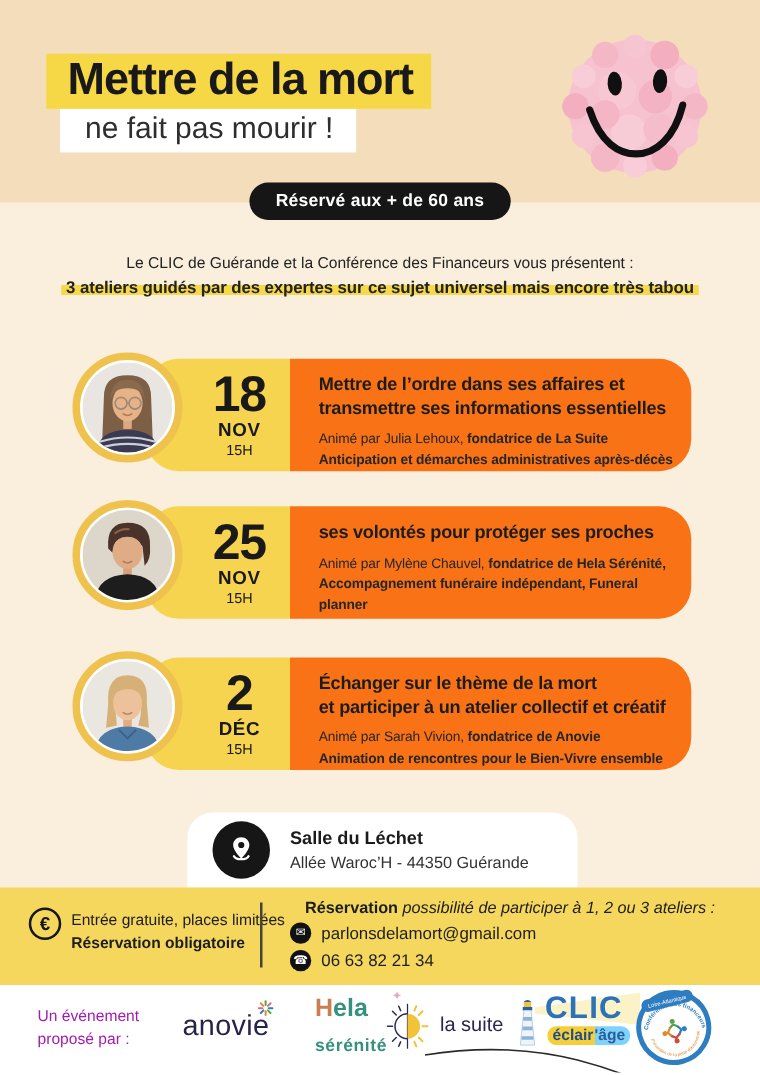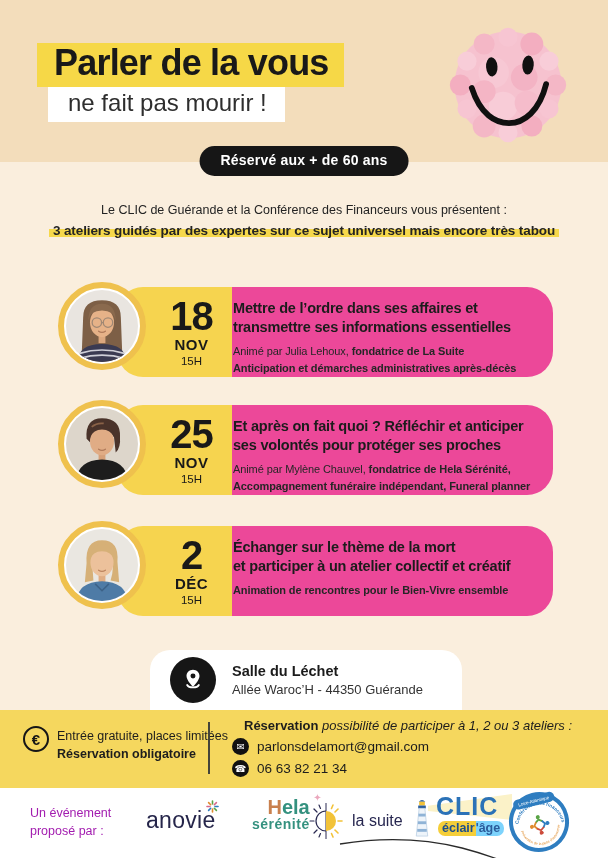--- a/index.html
+++ b/index.html
@@ -46,21 +46,21 @@
   .card-panel { position:absolute; left:117px; top:0; width:436px; height:90px; display:flex; }
   .date-box {
     width:115px; box-sizing:border-box; padding-left:34px;
     background:#f6d44f; border-radius:26px 0 0 26px;
     display:flex; flex-direction:column; align-items:center; justify-content:center;
     color:#191919;
   }
   .date-day { font-size:40px; font-weight:bold; line-height:0.95; letter-spacing:-1px; }
   .date-month { font-size:15px; font-weight:bold; letter-spacing:0.5px; margin-top:1px; }
   .date-time { font-size:11.5px; margin-top:2px; }
-  .content-box { flex:1; background:#ec4899; border-radius:0 26px 26px 0; padding:12px 12px 0 1px; box-sizing:border-box; }
+  .content-box { flex:1; background:#f97316; border-radius:0 26px 26px 0; padding:12px 12px 0 23px; box-sizing:border-box; }
   .card-title { font-size:14.5px; font-weight:bold; line-height:1.28; color:#1c1c1c; letter-spacing:-0.2px; }
   .card-details { margin-top:7px; font-size:11px; line-height:1.5; color:#262626; letter-spacing:-0.1px; }
   .card-details b { font-weight:bold; }
   .photo {
     position:absolute; left:58px; top:-5px; width:88px; height:88px;
     border:6px solid #efc14d; border-radius:50%; background:#fff; box-sizing:border-box;
   }
   .photo svg { position:absolute; left:2px; top:2px; width:72px; height:72px; border-radius:50%; display:block; }
 
   
@@ -93,46 +93,46 @@
     width:17px; height:17px; border-radius:50%; background:#111; color:#fff;
     display:flex; align-items:center; justify-content:center;
     font-size:9.5px; margin-right:8px; line-height:1;
   }
 
   
   .logo-band { position:absolute; top:788px; left:0; width:608px; height:72px; background:#ffffff; }
   .proposed { position:absolute; left:30px; top:16px; font-size:12.5px; color:#a21caf; line-height:1.45; }
   .logo-anovie { position:absolute; left:146px; top:19px; font-size:23px; color:#25254a; letter-spacing:0.3px; }
   .anovie-star { position:absolute; left:60px; top:-7px; }
-  .logo-hela { position:absolute; left:252px; top:9px; text-align:right; line-height:1; }
+  .logo-hela { position:absolute; left:252px; top:9px; text-align:left; line-height:1; }
   .hela-main { font-size:20px; font-weight:bold; position:relative; }
   .hela-h { color:#c9804e; } .hela-ela { color:#34917f; }
   .hela-sparkle { position:absolute; right:-12px; top:-4px; font-size:10px; color:#eba7bd; font-weight:normal; }
-  .hela-sub { font-size:14px; font-weight:bold; color:#34917f; letter-spacing:0.5px; margin-top:0; }
+  .hela-sub { font-size:14px; font-weight:bold; color:#34917f; letter-spacing:0.5px; margin-top:12px; }
   .sun-icon { position:absolute; left:306px; top:13px; }
   .lasuite-text { position:absolute; left:352px; top:24px; font-size:16px; color:#272750; }
   .logo-clic { position:absolute; left:414px; top:5px; width:100px; height:48px; }
   .clic-beam { position:absolute; left:14px; top:1px; width:84px; height:26px; background:#fbf2c8;
                clip-path:polygon(0 45%, 100% 0, 100% 100%, 0 65%); }
   .lighthouse { position:absolute; left:-2px; top:3px; }
   .clic-text { position:absolute; left:22px; top:-1px; font-size:25px; font-weight:bold; color:#2b72b7; letter-spacing:1px; }
   .clic-sub { position:absolute; left:24px; top:28px; font-size:12.5px; font-weight:bold; white-space:nowrap; }
   .clic-sub-blue { background:#f5ce39; color:#1d4e8b; padding:0 1px 1px 4px; border-radius:7px 0 0 7px; }
   .clic-sub-yellow { background:#7dd3fc; color:#2b5c9b; padding:0 4px 1px 0; border-radius:0 7px 7px 0; }
   .ground-curve { position:absolute; left:335px; top:44px; }
   .financeurs-badge { position:absolute; left:508px; top:3px; transform:rotate(-14deg); }
 </style>
 </head>
 <body>
 
 <div class="poster">
 
   <div class="top-section">
     <div class="title-block">
-      <span class="title-main">Parler de la vous</span>
+      <span class="title-main">Mettre de la mort</span>
       <span class="title-sub">ne fait pas mourir !</span>
     </div>
     <svg class="smiley" width="124" height="122" viewBox="0 0 130 126">
       <circle cx="65" cy="63" r="56" fill="#f6c2cf"></circle>
       <circle cx="115" cy="63" r="11" fill="#f4b7c6"></circle>
         <circle cx="108" cy="38" r="10" fill="#f8cdd8"></circle>
       <circle cx="90" cy="20" r="12" fill="#f3aec0"></circle>
         <circle cx="65" cy="13" r="10" fill="#f7c5d2"></circle>
       <circle cx="40" cy="20" r="11" fill="#f4b7c6"></circle>
         <circle cx="22" cy="38" r="10" fill="#f8cdd8"></circle>
@@ -198,21 +198,20 @@
 
   <div class="workshop-card" id="card2">
     <div class="card-panel">
       <div class="date-box">
         <div class="date-day">25</div>
         <div class="date-month">NOV</div>
         <div class="date-time">15H</div>
       </div>
       <div class="content-box">
         <div class="card-title">
-          <div>Et après on fait quoi ? Réfléchir et anticiper</div>
           <div>ses volontés pour protéger ses proches</div>
         </div>
         <div class="card-details">
           <div><span>Animé par Mylène Chauvel, </span><b>fondatrice de Hela Sérénité,</b></div>
           <div><b>Accompagnement funéraire indépendant, Funeral planner</b></div>
         </div>
       </div>
     </div>
     <div class="photo">
       <svg viewBox="0 0 84 84">
@@ -234,20 +233,21 @@
         <div class="date-day">2</div>
         <div class="date-month">DÉC</div>
         <div class="date-time">15H</div>
       </div>
       <div class="content-box">
         <div class="card-title">
           <div>Échanger sur le thème de la mort</div>
           <div>et participer à un atelier collectif et créatif</div>
         </div>
         <div class="card-details">
+          <div><span>Animé par Sarah Vivion, </span><b>fondatrice de Anovie</b></div>
           <div><b>Animation de rencontres pour le Bien-Vivre ensemble</b></div>
         </div>
       </div>
     </div>
     <div class="photo">
       <svg viewBox="0 0 84 84">
         <rect width="84" height="84" fill="#eae7e1"></rect>
         <path d="M24,40 Q22,13 42,13 Q62,13 60,38 L62,62 L52,60 Q57,44 53,31 Q48,23 38,25 Q30,29 31,46 L32,60 L22,62 Z" fill="#d6b077"></path>
         <rect x="38" y="50" width="8" height="12" fill="#e0ad83"></rect>
         <path d="M12,84 Q14,62 42,61 Q70,62 72,84 Z" fill="#4e7ba6"></path>

